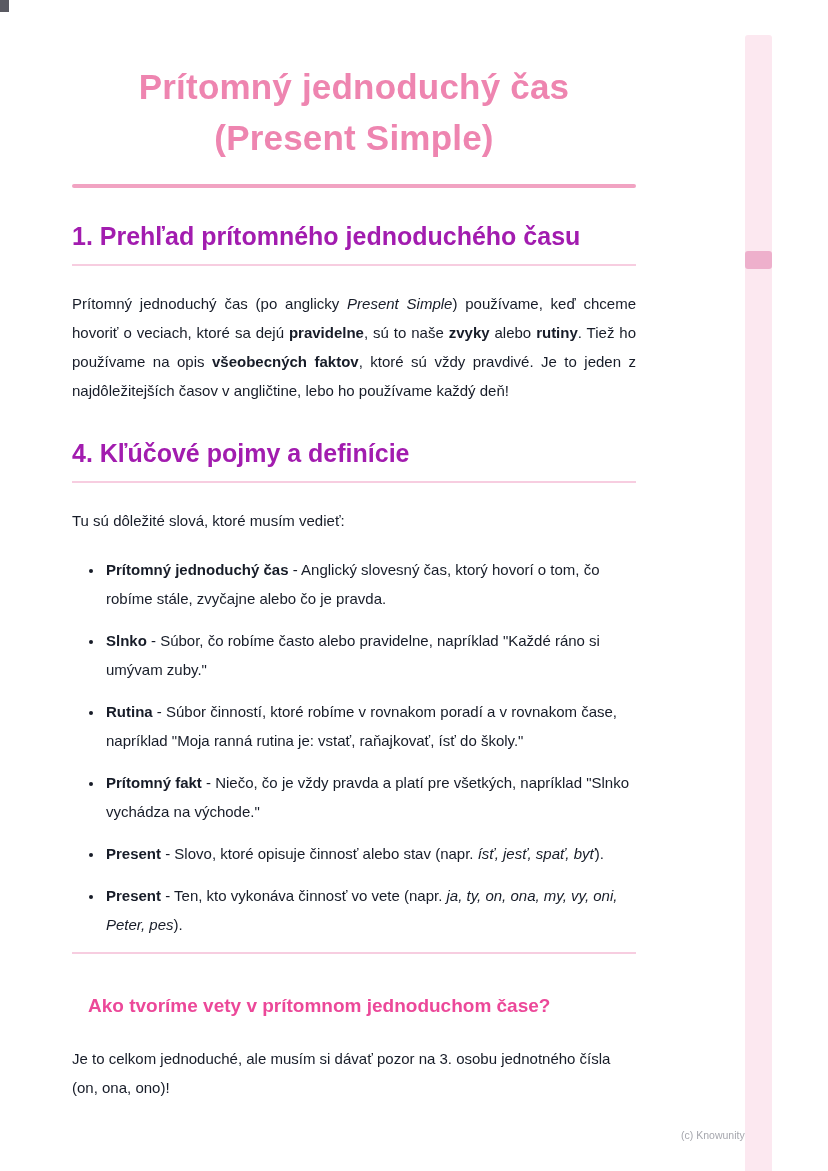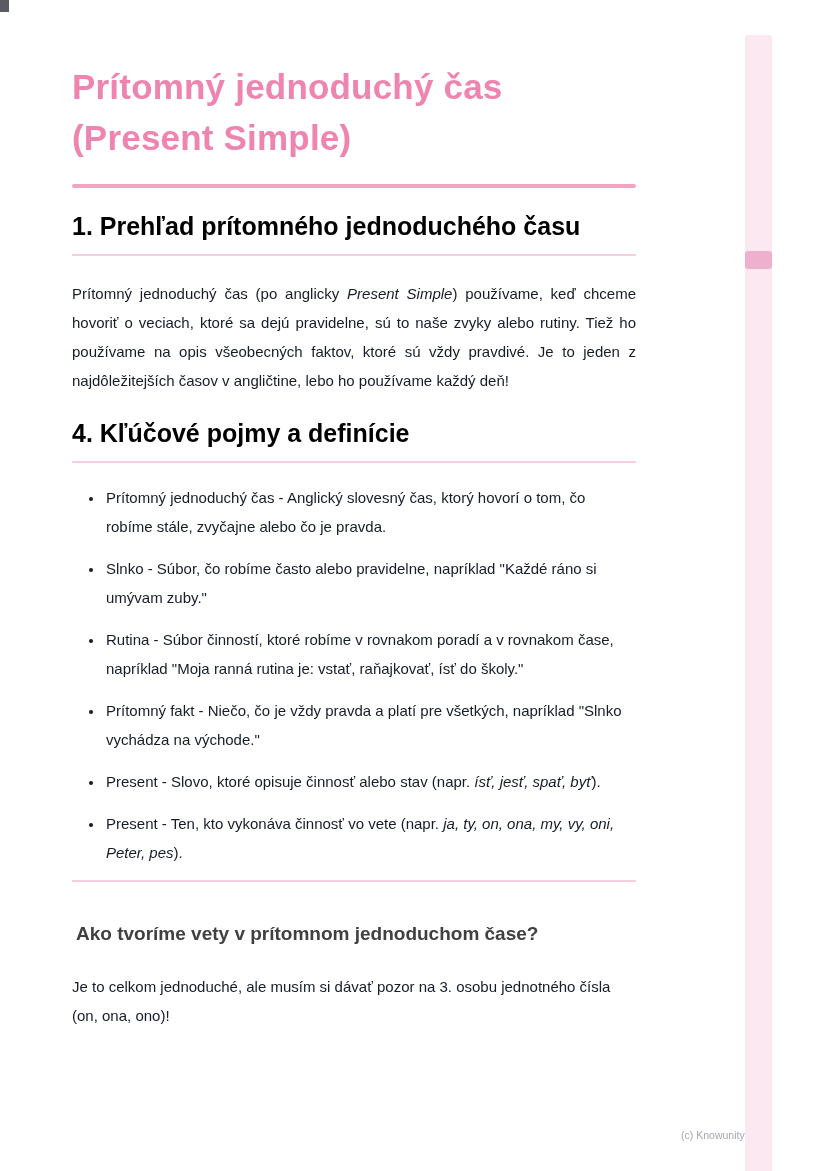--- a/index.html
+++ b/index.html
@@ -29,34 +29,35 @@
     top: 62px;
     width: 564px;
   }
   h1.page-title {
     margin: 0 0 20px 0;
     font-size: 35px;
     line-height: 1.45;
     font-weight: 800;
     color: #ee85b0;
     letter-spacing: 0.2px;
+    text-align: center;
   }
   .rule-thick {
     border: none;
     height: 4px;
     background: #f1a3c2;
     margin: 0;
     border-radius: 2px;
   }
   h2.section-heading {
-    margin: 20px 0 10px 0;
+    margin: 30px 0 10px 0;
     font-size: 25px;
     line-height: 1.45;
     font-weight: 800;
-    color: #000000;
+    color: #a21caf;
   }
   .rule-thin {
     border: none;
     height: 2px;
     background: #f7cde0;
     margin: 0 0 0 0;
   }
   p.body-text {
     font-size: 15px;
     line-height: 29px;
@@ -73,27 +74,27 @@
     font-size: 15px;
     line-height: 29px;
     margin: 0 0 13px 8px;
     padding-left: 2px;
   }
   ul.def-list li::marker {
     color: #171c28;
     font-size: 14px;
   }
   h3.sub-heading {
-    margin: 38px 0 0 4px;
+    margin: 38px 0 0 16px;
     font-size: 19px;
     line-height: 1.5;
     font-weight: 800;
-    color: #404040;
+    color: #ec4899;
   }
-  .b { font-weight: 400; }
+  .b { font-weight: 700; }
   .i { font-style: italic; }
   .watermark {
     position: absolute;
     right: 57px;
     bottom: 30px;
     font-size: 10.5px;
     color: #a6a7ae;
   }
   .side-strip {
     position: absolute;
@@ -126,20 +127,21 @@
 
   <section>
     <h2 class="section-heading">1. Prehľad prítomného jednoduchého času</h2>
     <hr class="rule-thin">
     <p class="body-text justified"><span>Prítomný jednoduchý čas (po anglicky </span><span class="i">Present Simple</span><span>) používame, keď chceme hovoriť o veciach, ktoré sa dejú </span><span class="b">pravidelne</span><span>, sú to naše </span><span class="b">zvyky</span><span> alebo </span><span class="b">rutiny</span><span>. Tiež ho používame na opis </span><span class="b">všeobecných faktov</span><span>, ktoré sú vždy pravdivé. Je to jeden z najdôležitejších časov v angličtine, lebo ho používame každý deň!</span></p>
   </section>
 
   <section>
     <h2 class="section-heading">4. Kľúčové pojmy a definície</h2>
     <hr class="rule-thin">
+    <p class="body-text">Tu sú dôležité slová, ktoré musím vedieť:</p>
     <ul class="def-list">
       <li><span><span class="b">Prítomný jednoduchý čas</span><span> - Anglický slovesný čas, ktorý hovorí o tom, čo robíme stále, zvyčajne alebo čo je pravda.</span></span></li>
       <li><span><span class="b">Slnko</span><span> - Súbor, čo robíme často alebo pravidelne, napríklad "Každé ráno si umývam zuby."</span></span></li>
       <li><span><span class="b">Rutina</span><span> - Súbor činností, ktoré robíme v rovnakom poradí a v rovnakom čase, napríklad "Moja ranná rutina je: vstať, raňajkovať, ísť do školy."</span></span></li>
       <li><span><span class="b">Prítomný fakt</span><span> - Niečo, čo je vždy pravda a platí pre všetkých, napríklad "Slnko vychádza na východe."</span></span></li>
       <li><span><span class="b">Present</span><span> - Slovo, ktoré opisuje činnosť alebo stav (napr. </span><span class="i">ísť, jesť, spať, byť</span><span>).</span></span></li>
       <li><span><span class="b">Present</span><span> - Ten, kto vykonáva činnosť vo vete (napr. </span><span class="i">ja, ty, on, ona, my, vy, oni, Peter, pes</span><span>).</span></span></li>
     </ul>
   </section>
 

